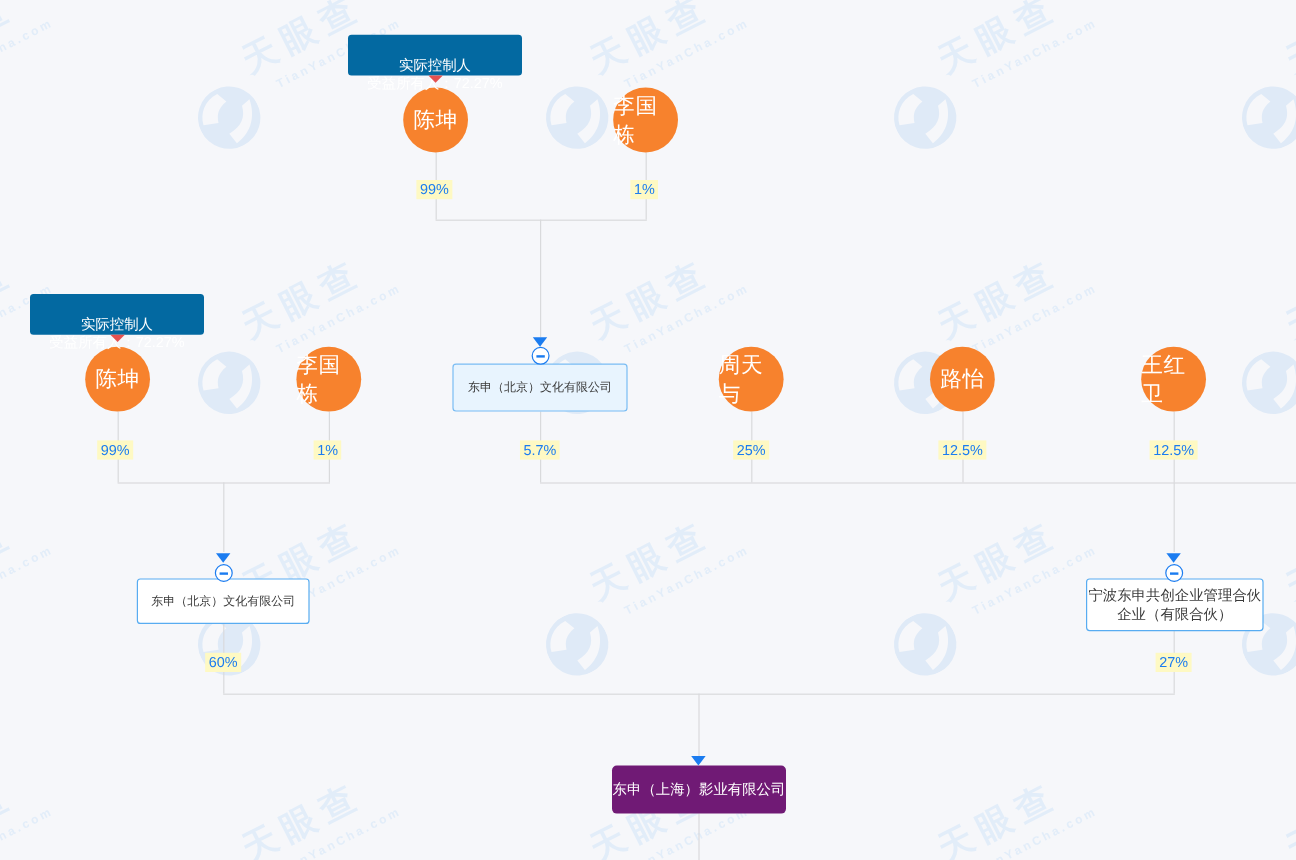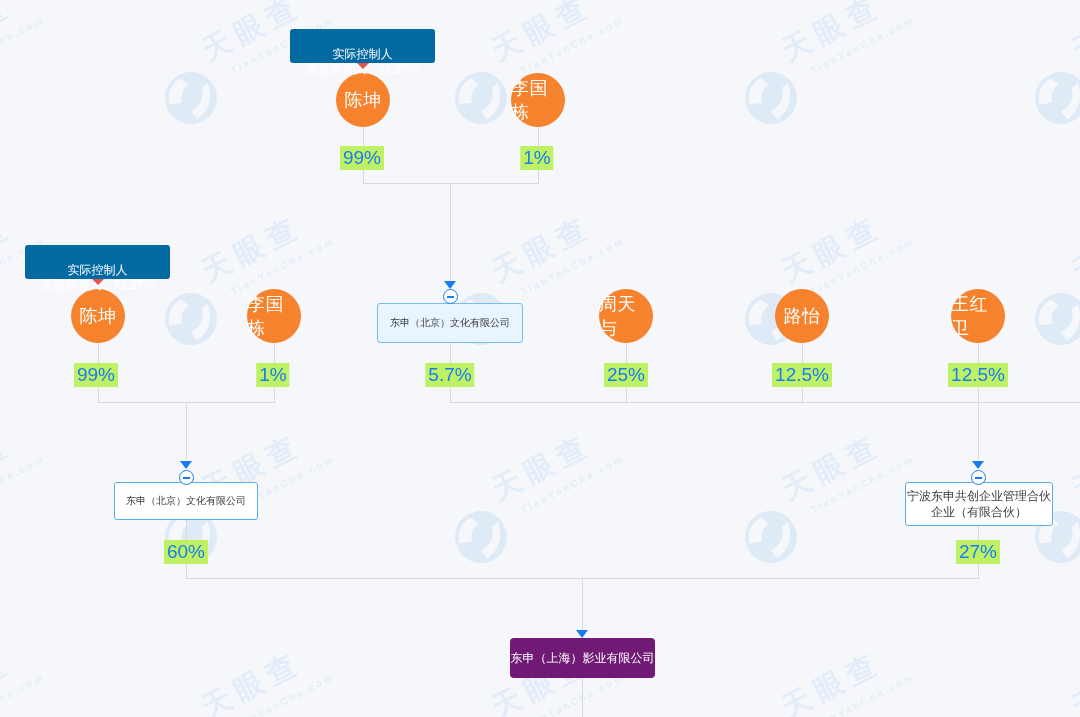--- a/index.html
+++ b/index.html
@@ -34,21 +34,21 @@
   .cobox.hl{background:#e8f4fe;border-color:#79bcf3;}
   .cobox.small{font-size:12px;line-height:16px;}
   .rootbox{
     position:absolute;background:#701a75;border-radius:4px;color:#fff;font-size:12px;
     display:flex;align-items:center;justify-content:center;text-align:right;
     z-index:3;box-sizing:border-box;cursor:pointer;
   }
   
   .pct{
     position:absolute;transform:translate(-50%,-50%);
-    background:#bef264;color:#1b7cf0;font-size:19px;padding:1px 3px;
+    background:#fef9c3;color:#1b7cf0;font-size:12px;padding:1px 3px;
     z-index:2;white-space:nowrap;
   }
   
   .arrow{
     position:absolute;width:0;height:0;z-index:4;
     border-left:6px solid transparent;border-right:6px solid transparent;
     border-top:8px solid #1b7cf0;
   }
   .minus{
     position:absolute;width:13px;height:13px;border:1px solid #1b7cf0;border-radius:50%;

